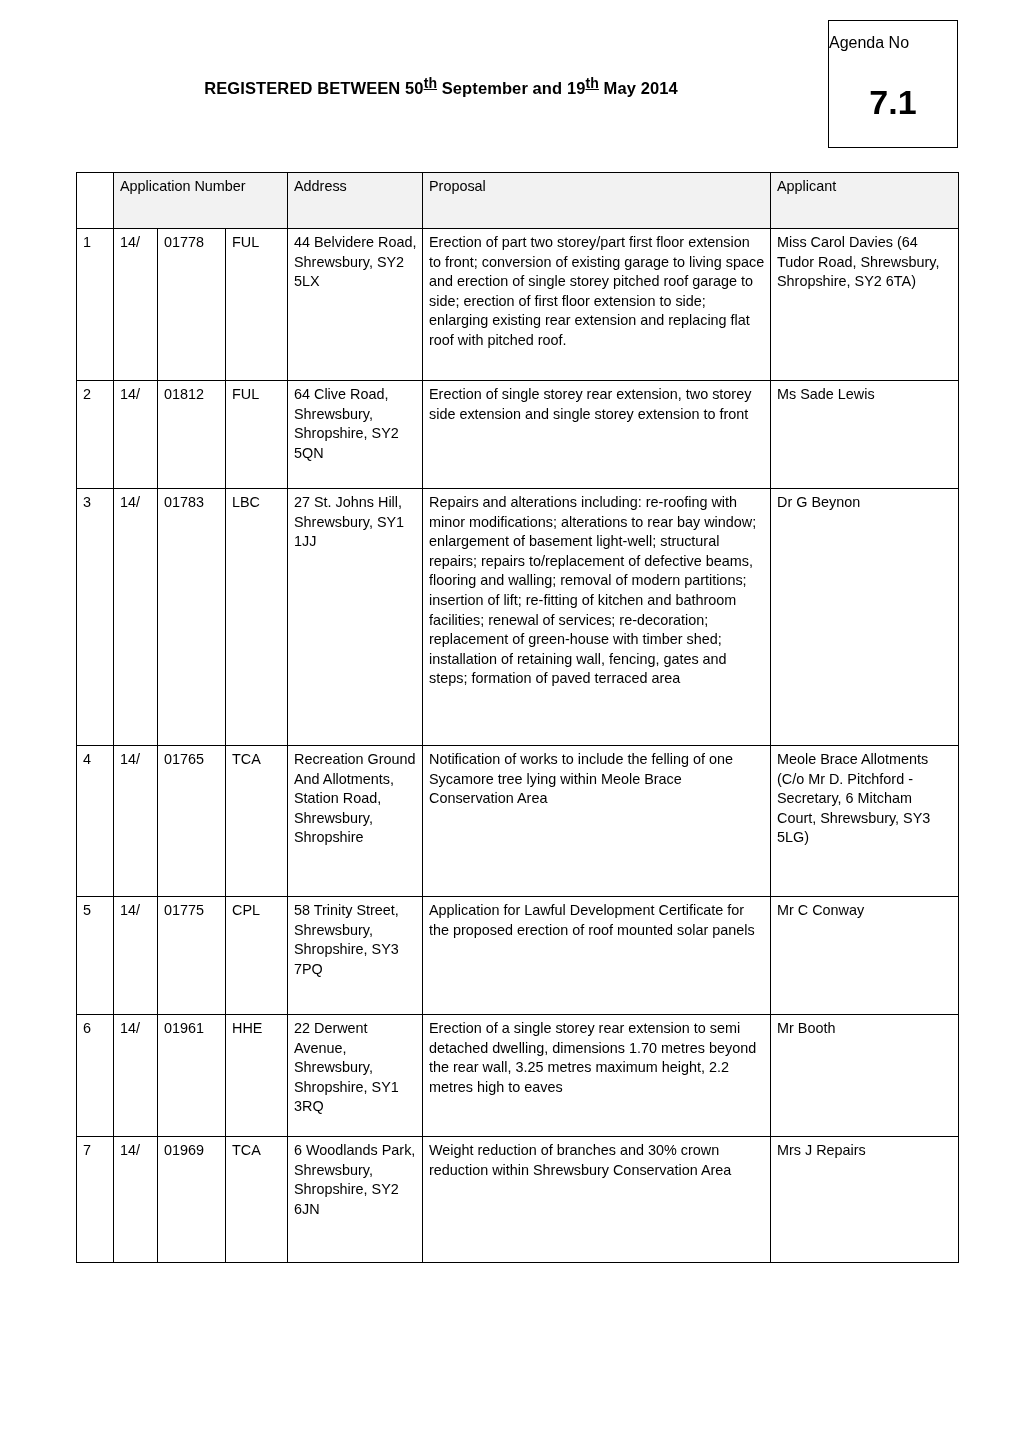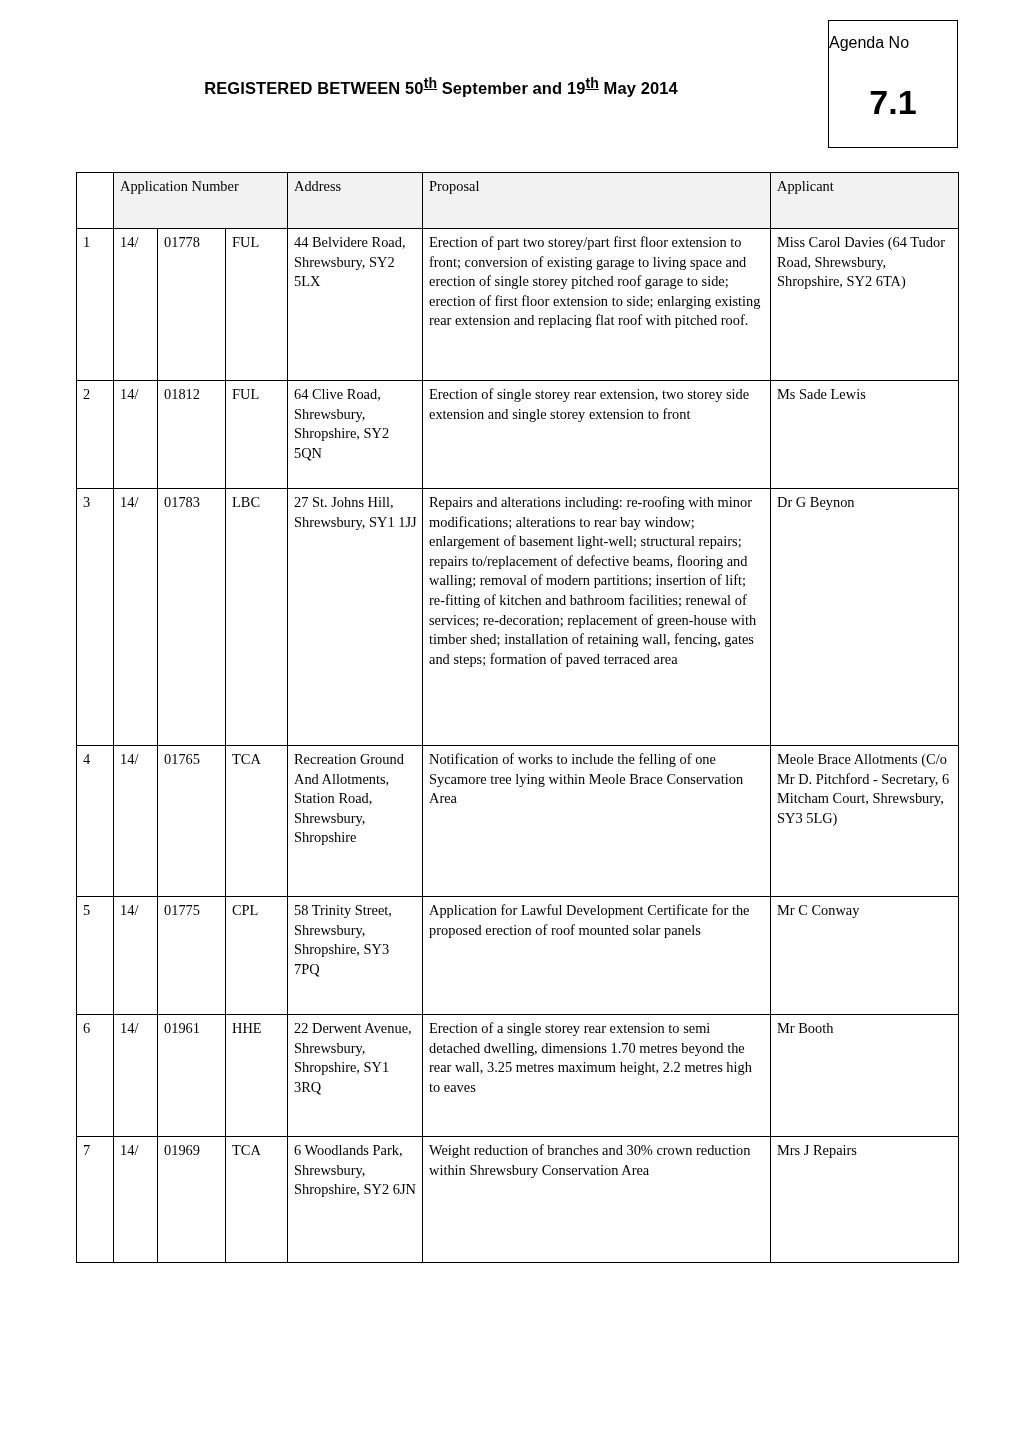--- a/index.html
+++ b/index.html
@@ -82,21 +82,20 @@
 
   
   #applications-table {
     position: absolute;
     left: 76px;
     top: 172px;
     width: 882px;
     border-collapse: collapse;
     table-layout: fixed;
     font-size: 14.4px;
-    font-family: Liberation Serif, serif;
   }
   #applications-table td,
   #applications-table th {
     border: 1.4px solid #000000;
     padding: 4px 5px 4px 6px;
     vertical-align: top;
     text-align: left;
     line-height: 19.6px;
     box-sizing: border-box;
     font-weight: normal;

